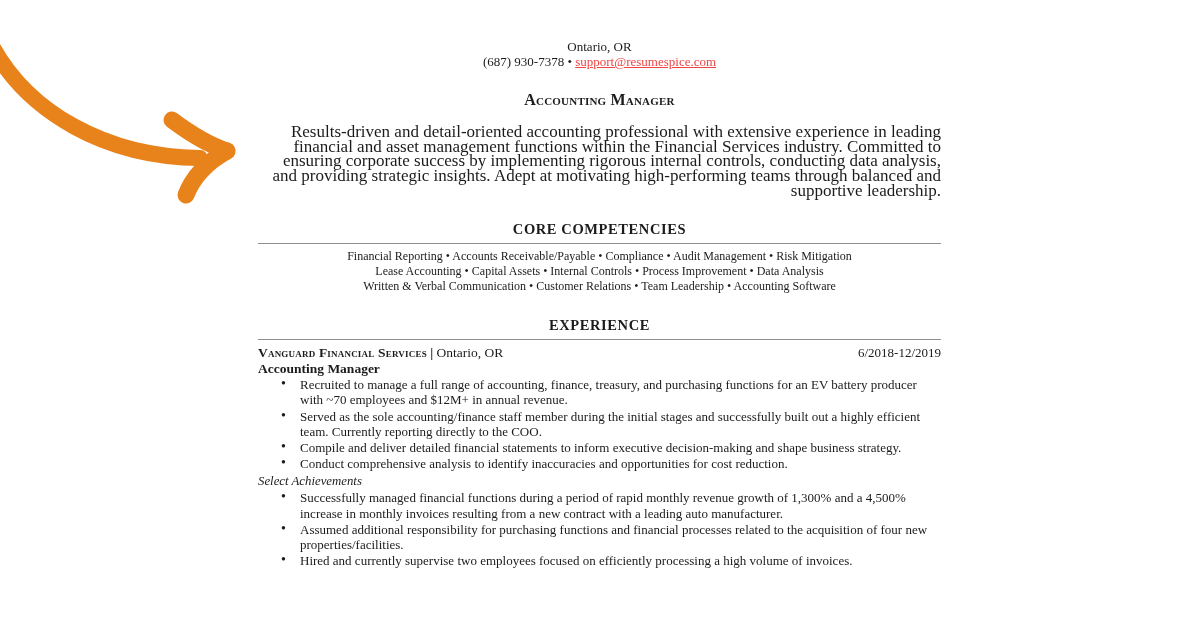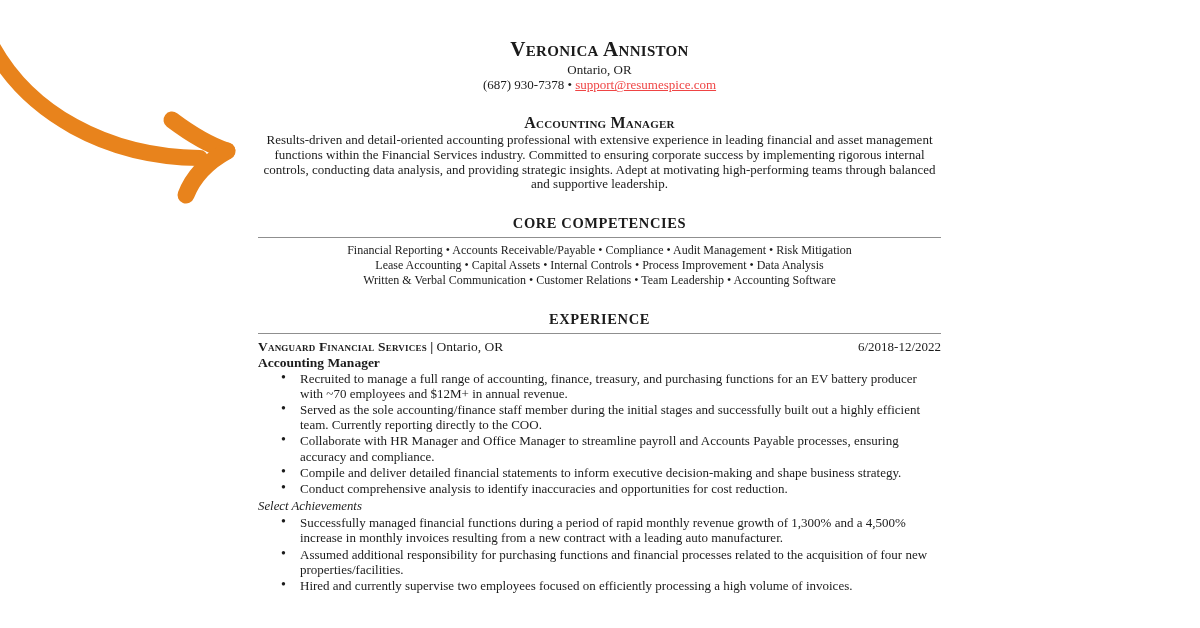--- a/index.html
+++ b/index.html
@@ -41,24 +41,24 @@
 
   .role-title {
     margin-top: 21px;
     font-size: 16px;
     font-weight: bold;
     font-variant: small-caps;
     letter-spacing: 0.2px;
     line-height: 1.1;
   }
   .summary {
-    margin-top: 2px;
-    font-size: 13px;
+    margin-top: 17px;
+    font-size: 17px;
     line-height: 14.6px;
-    text-align: center;
+    text-align: right;
   }
 
   .section { margin-top: 24px; }
   .section-heading {
     font-size: 14.5px;
     font-weight: bold;
     letter-spacing: 0.6px;
     line-height: 1.1;
     text-align: center;
     margin-bottom: 5px;
@@ -110,21 +110,20 @@
 
   <svg class="arrow-wrap" viewBox="0 0 250 215" aria-hidden="true">
     <path d="M -8 46 C 28 112, 105 157, 200 158" fill="none" stroke="#E8831C" stroke-width="16" stroke-linecap="round"></path>
     <path d="M 172 120 C 192 135, 209 145, 227 151" fill="none" stroke="#E8831C" stroke-width="17" stroke-linecap="round"></path>
     <path d="M 227 151 C 207 162, 193 177, 186 195" fill="none" stroke="#E8831C" stroke-width="17" stroke-linecap="round"></path>
   </svg>
 
   <div class="doc">
 
     <header class="center">
-      <h1 class="candidate-name">Veronica Anniston</h1>
       <div class="contact-block">
         <div class="row">Ontario, OR</div>
         <div class="row">
           <span>(687) 930-7378</span>
           <span>•</span>
           <a class="link">support@resumespice.com</a>
         </div>
       </div>
     </header>
 
@@ -145,28 +144,27 @@
       <h3 class="section-heading">EXPERIENCE</h3>
       <hr class="rule">
 
       <div>
         <div class="job-header">
           <div>
             <span class="company-name">Vanguard Financial Services</span>
             <span class="company-divider">|</span>
             <span>Ontario, OR</span>
           </div>
-          <div class="job-dates">6/2018-12/2022</div>
+          <div class="job-dates">6/2018-12/2019</div>
         </div>
         <div class="job-title">Accounting Manager</div>
 
         <ul class="bullets">
           <li>Recruited to manage a full range of accounting, finance, treasury, and purchasing functions for an EV battery producer with ~70 employees and $12M+ in annual revenue.</li>
           <li>Served as the sole accounting/finance staff member during the initial stages and successfully built out a highly efficient team. Currently reporting directly to the COO.</li>
-          <li>Collaborate with HR Manager and Office Manager to streamline payroll and Accounts Payable processes, ensuring accuracy and compliance.</li>
           <li>Compile and deliver detailed financial statements to inform executive decision-making and shape business strategy.</li>
           <li>Conduct comprehensive analysis to identify inaccuracies and opportunities for cost reduction.</li>
         </ul>
 
         <div class="achievements-label">Select Achievements</div>
 
         <ul class="bullets">
           <li>Successfully managed financial functions during a period of rapid monthly revenue growth of 1,300% and a 4,500% increase in monthly invoices resulting from a new contract with a leading auto manufacturer.</li>
           <li>Assumed additional responsibility for purchasing functions and financial processes related to the acquisition of four new properties/facilities.</li>
           <li>Hired and currently supervise two employees focused on efficiently processing a high volume of invoices.</li>

